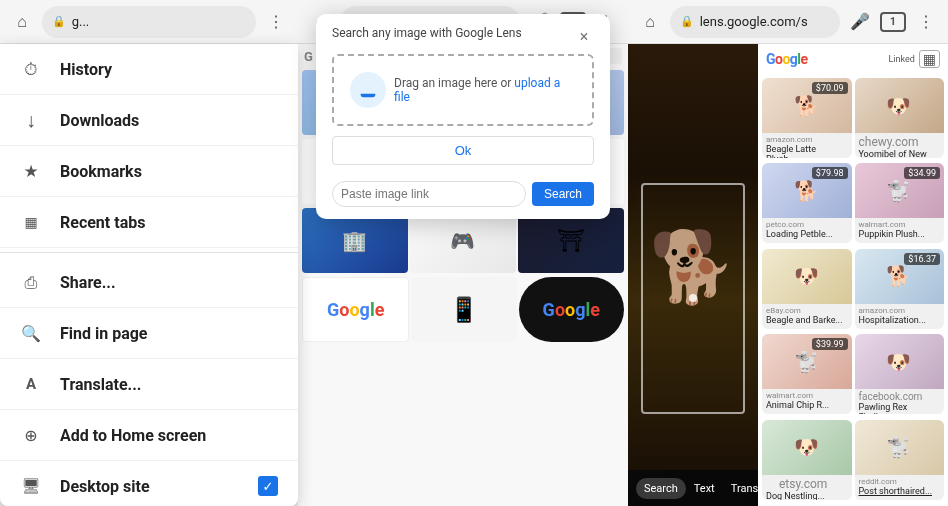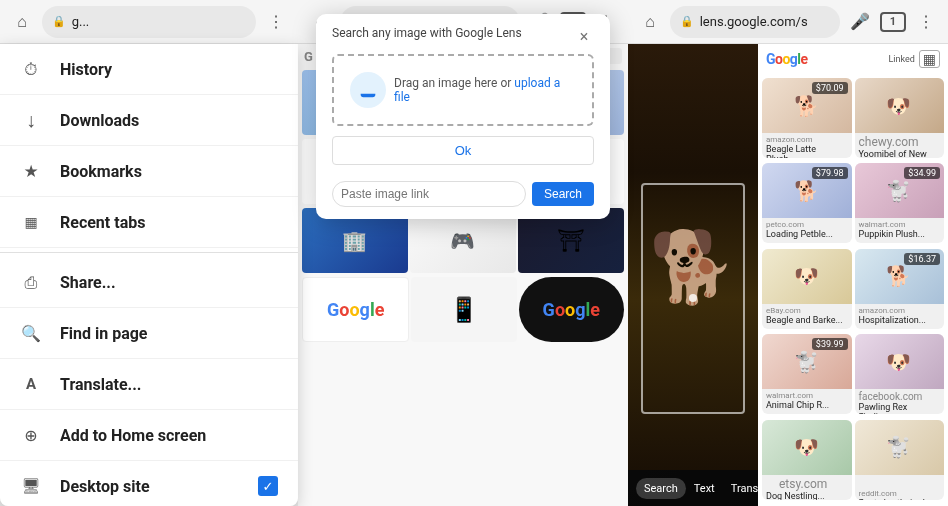--- a/index.html
+++ b/index.html
@@ -737,21 +737,21 @@
           <div class="lens-result-img" style="background:linear-gradient(135deg,#d8e8d8,#a8c8a8);">🐶</div>
           <div class="lens-result-info">
             <div style="font-size:12px;color:#888;padding-left:13px;">etsy.com</div>
             <div style="font-size:9px;color:#222;">Dog Nestling...</div>
           </div>
         </div>
 
         <div class="lens-result-card">
           <div class="lens-result-img" style="background:linear-gradient(135deg,#f0e8d8,#d8c8a8);">🐩</div>
           <div class="lens-result-info">
-            <div style="font-size:8px;color:#888;margin-top:12px;">reddit.com</div>
+            <div style="font-size:8px;color:#888;">reddit.com</div>
             <div style="font-size:9px;color:#222;text-decoration:underline;">Post shorthaired...</div>
           </div>
         </div>
 
       </div>
     </div>
   </div>
 </div>
 
 </body></html>

